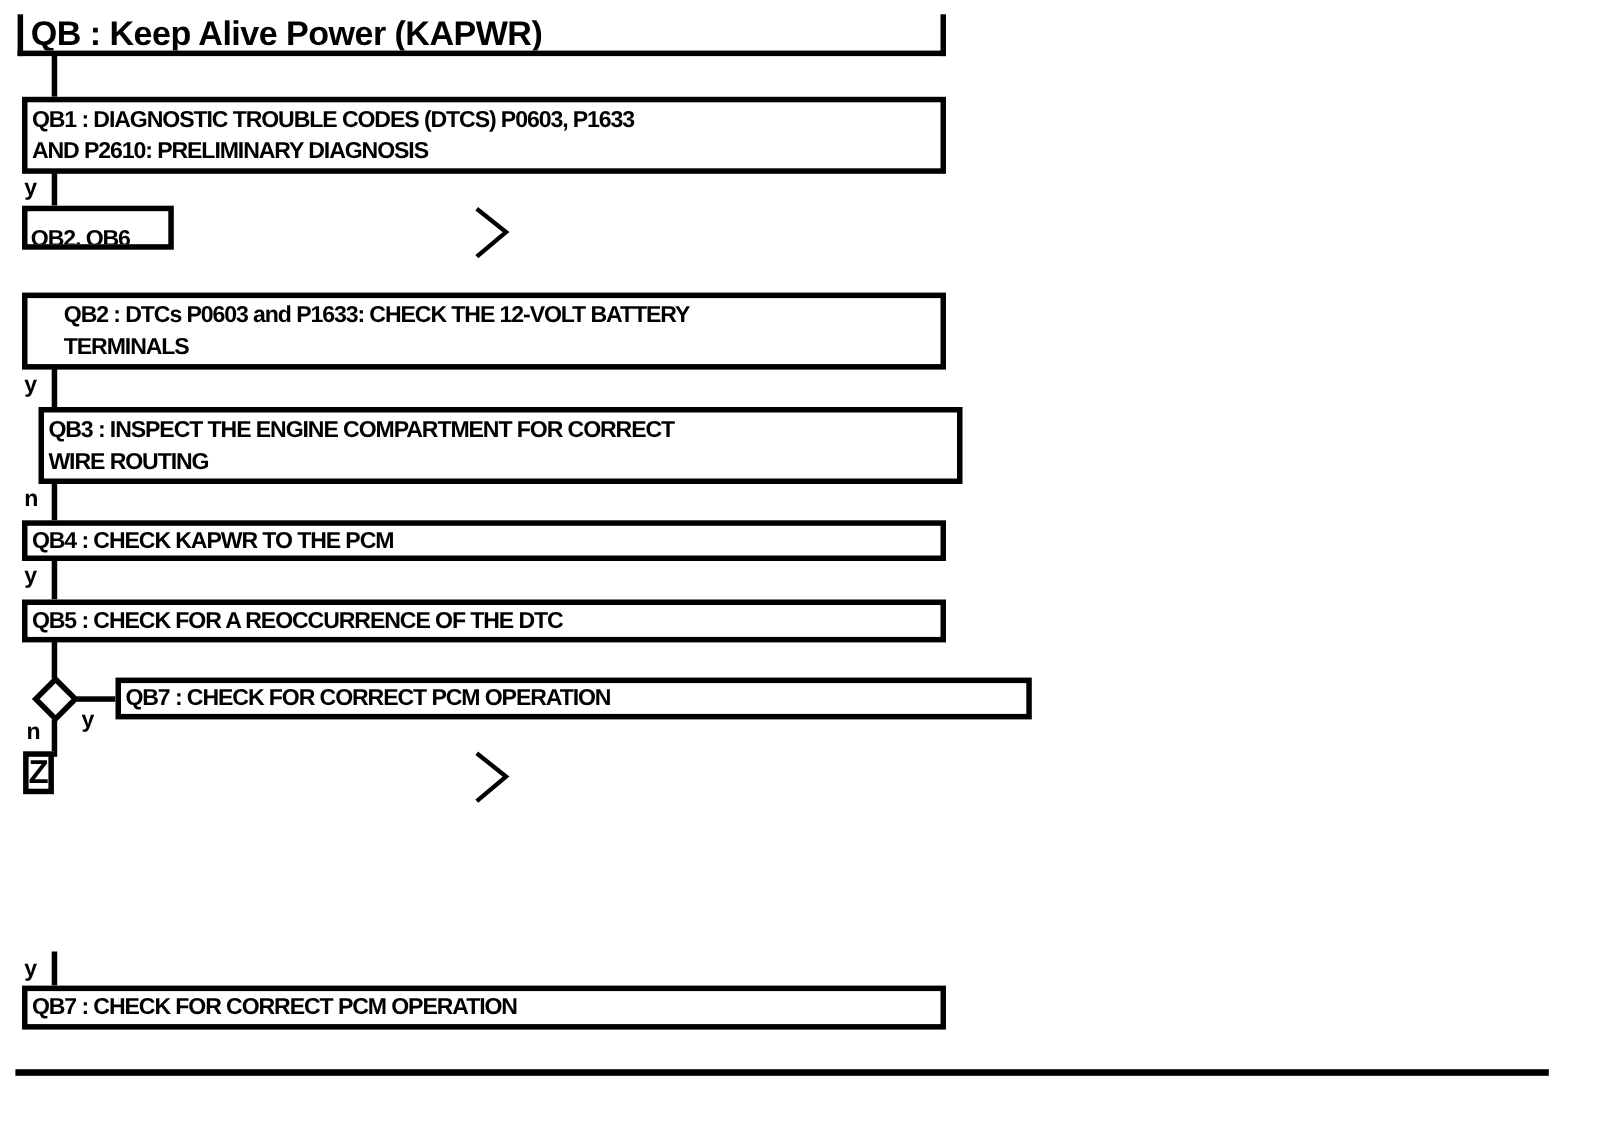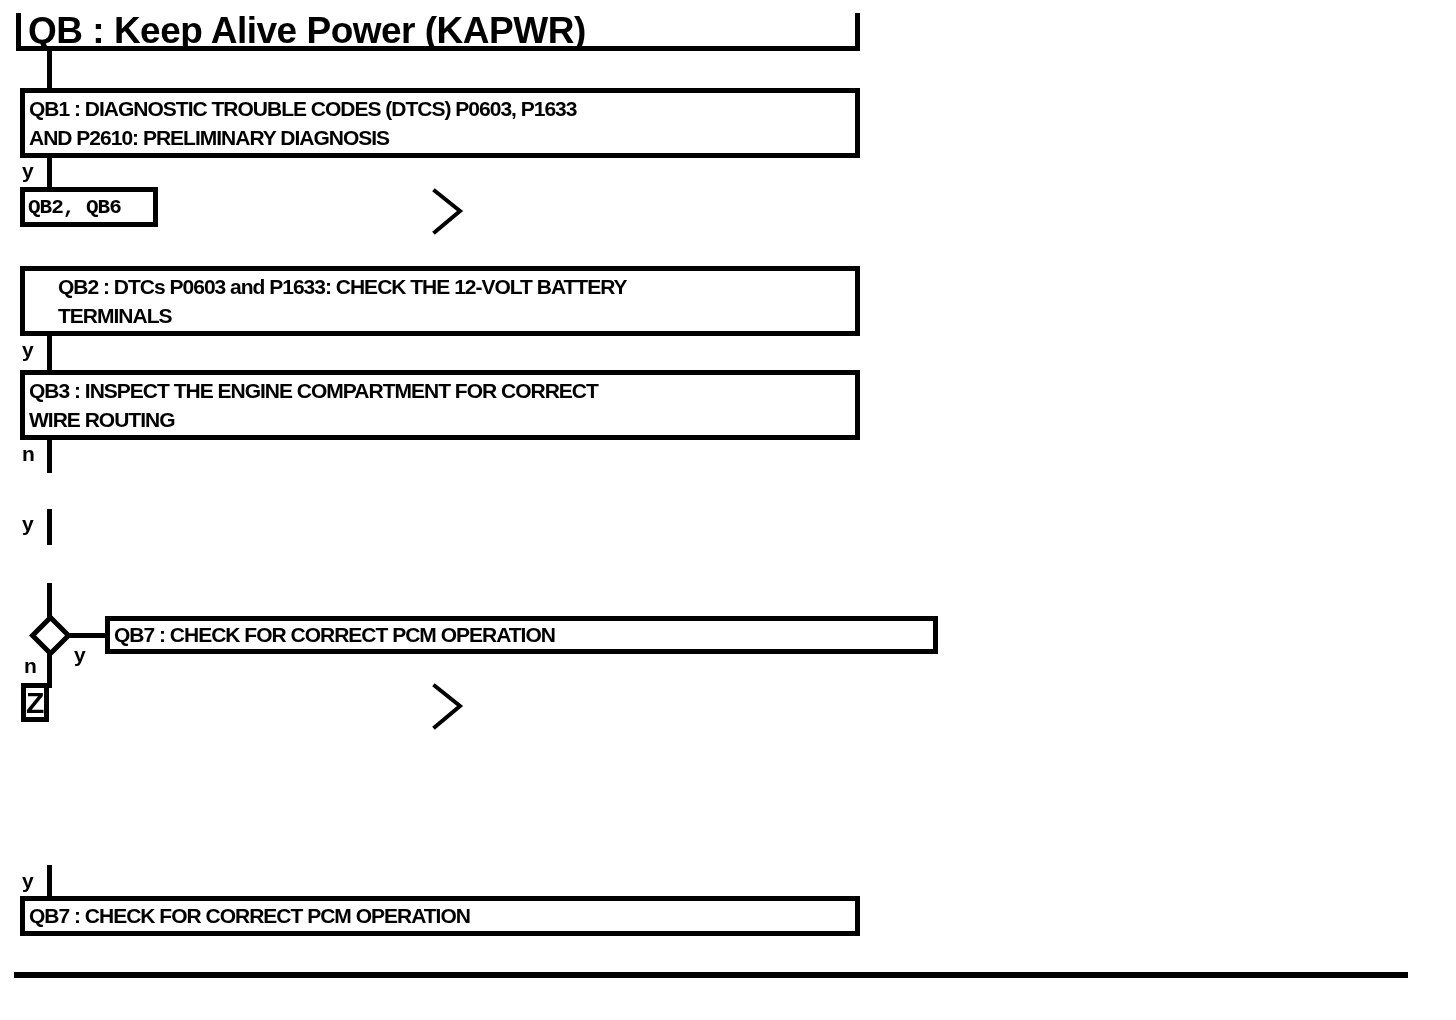--- a/index.html
+++ b/index.html
@@ -24,38 +24,37 @@
     font-weight: bold;
     font-size: 21px;
     line-height: 29px;
     letter-spacing: -1px;
     white-space: pre-line;
     padding: 1px 2px 0 4px;
     overflow: hidden;
   }
   .box.title {
     border-top: none;
-    font-size: 37px;
+    font-size: 31px;
     line-height: 31px;
     letter-spacing: -0.5px;
     padding-top: 2px;
     padding-left: 7px;
   }
   .box.single {
     line-height: 26px;
     padding-top: 1px;
   }
   .box.triple {
     line-height: 31px;
     padding-top: 2px;
   }
   .box.ref {
     line-height: 30px;
-    padding: 1px 2px 0 3px;
-    font-family: Liberation Mono, monospace;
+    padding: 11px 2px 0 3px;
   }
   .box.zref {
     font-size: 30px;
     line-height: 30px;
     text-align: center;
     padding: 0;
     letter-spacing: 0;
   }
   .vline, .hline {
     position: absolute;
@@ -97,30 +96,32 @@
   <svg class="icon" style="left:431px; top:186px;" width="34" height="50" viewBox="0 0 34 50">
     <path d="M4 5 L29 25 L4 46" fill="none" stroke="#000000" stroke-width="4" stroke-linecap="square"></path>
   </svg>
 
   <div class="box" style="left:20px; top:266px; width:840px; height:70px;padding-left:33px;">QB2 : DTCs P0603 and P1633: CHECK THE 12-VOLT BATTERY
 TERMINALS</div>
 
   <div class="edge-label" style="left:22px; top:339px;">y</div>
   <div class="vline" style="left:47px; top:334px; width:5px; height:36px;"></div>
 
-  <div class="box" style="left:20px; top:370px; width:840px; height:70px;">QB3 : INSPECT THE ENGINE COMPARTMENT FOR CORRECT
+  <div class="box" style="left:35px; top:370px; width:840px; height:70px;">QB3 : INSPECT THE ENGINE COMPARTMENT FOR CORRECT
 WIRE ROUTING</div>
 
   <div class="edge-label" style="left:22px; top:443px;">n</div>
   <div class="vline" style="left:47px; top:438px; width:5px; height:35px;"></div>
 
+  <div class="box single" style="left:20px; top:473px; width:840px; height:37px;">QB4 : CHECK KAPWR TO THE PCM</div>
 
   <div class="edge-label" style="left:22px; top:513px;">y</div>
   <div class="vline" style="left:47px; top:509px; width:5px; height:36px;"></div>
 
+  <div class="box single" style="left:20px; top:545px; width:840px; height:39px; line-height:27px;">QB5 : CHECK FOR A REOCCURRENCE OF THE DTC</div>
 
   <div class="vline" style="left:47px; top:583px; width:5px; height:34px;"></div>
 
   <svg class="icon" style="left:29px; top:614px;" width="43" height="43" viewBox="0 0 43 43">
     <polygon points="21.5,3.5 39.5,21.5 21.5,39.5 3.5,21.5" fill="#ffffff" stroke="#000000" stroke-width="5"></polygon>
   </svg>
 
   <div class="hline" style="left:70px; top:633px; width:35px; height:5px;"></div>
 
   <div class="edge-label" style="left:74px; top:644px;">y</div>

